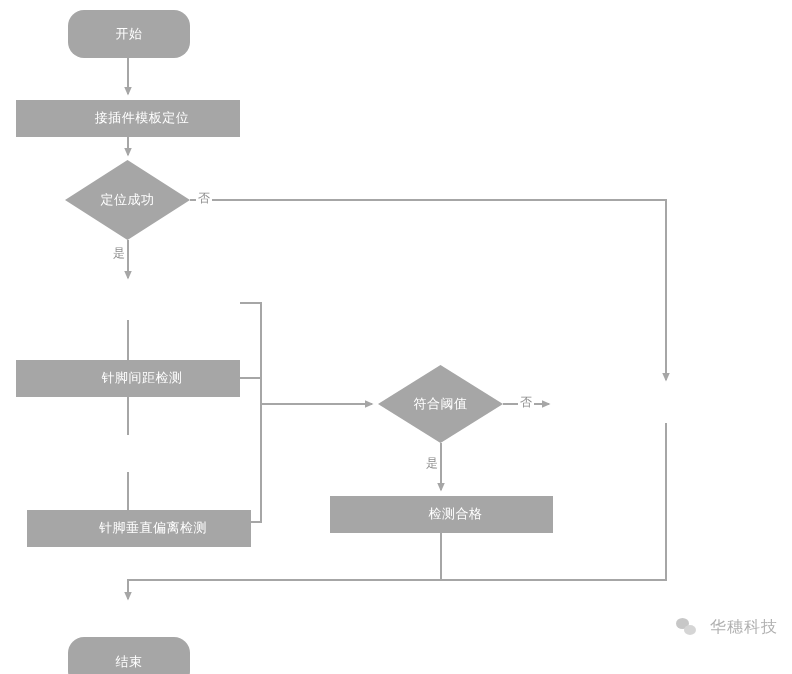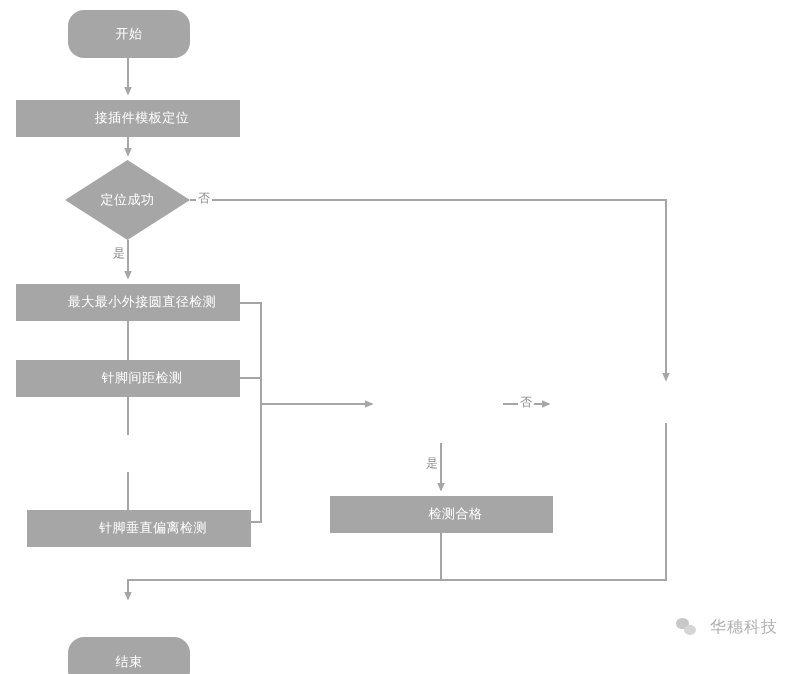--- a/index.html
+++ b/index.html
@@ -160,33 +160,34 @@
 
   <div class="node process" style="left:16px; top:100px; width:224px; height:37px;">
     <span>接插件模板定位</span>
   </div>
 
   <div class="diamond" style="left:65px; top:160px; width:125px; height:80px;">
     <div class="dshape"></div>
     <div class="dlabel">定位成功</div>
   </div>
 
-  <div class="node process" style="left:16px; top:284px; width:224px; height:37px;">
-    <span>最大最小外接圆直径检测</span>
-  </div>
 
   <div class="node process" style="left:16px; top:360px; width:224px; height:37px;">
     <span>针脚间距检测</span>
   </div>
 
 
   <div class="node process" style="left:16px; top:510px; width:224px; height:37px;margin-left:11px;">
     <span>针脚垂直偏离检测</span>
   </div>
 
+  <div class="diamond" style="left:378px; top:365px; width:125px; height:78px;">
+    <div class="dshape"></div>
+    <div class="dlabel">符合阈值</div>
+  </div>
 
 
   <div class="node process" style="left:330px; top:496px; width:223px; height:37px;">
     <span>检测合格</span>
   </div>
 
   <div class="node terminator" style="left:68px; top:605px; width:122px; height:50px;margin-top:32px;">
     <span>结束</span>
   </div>
 

